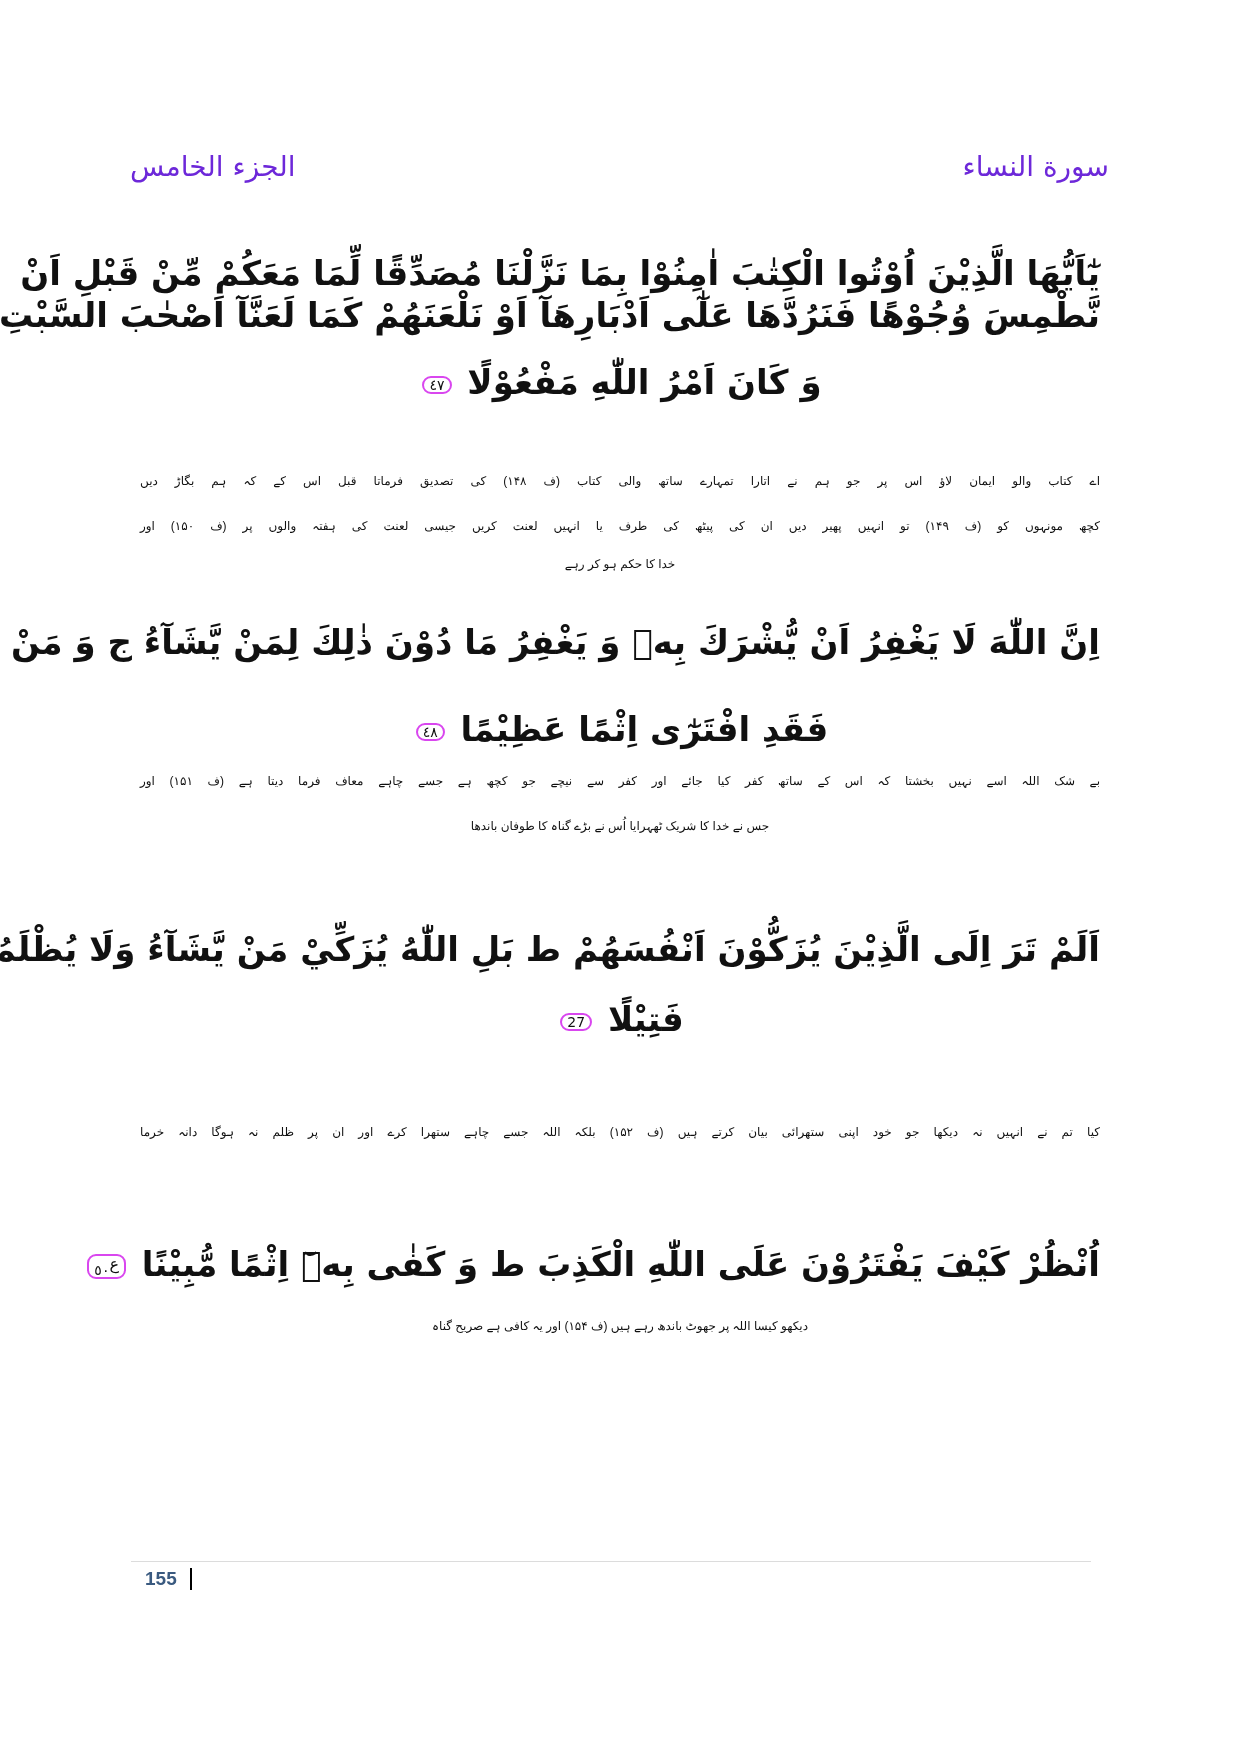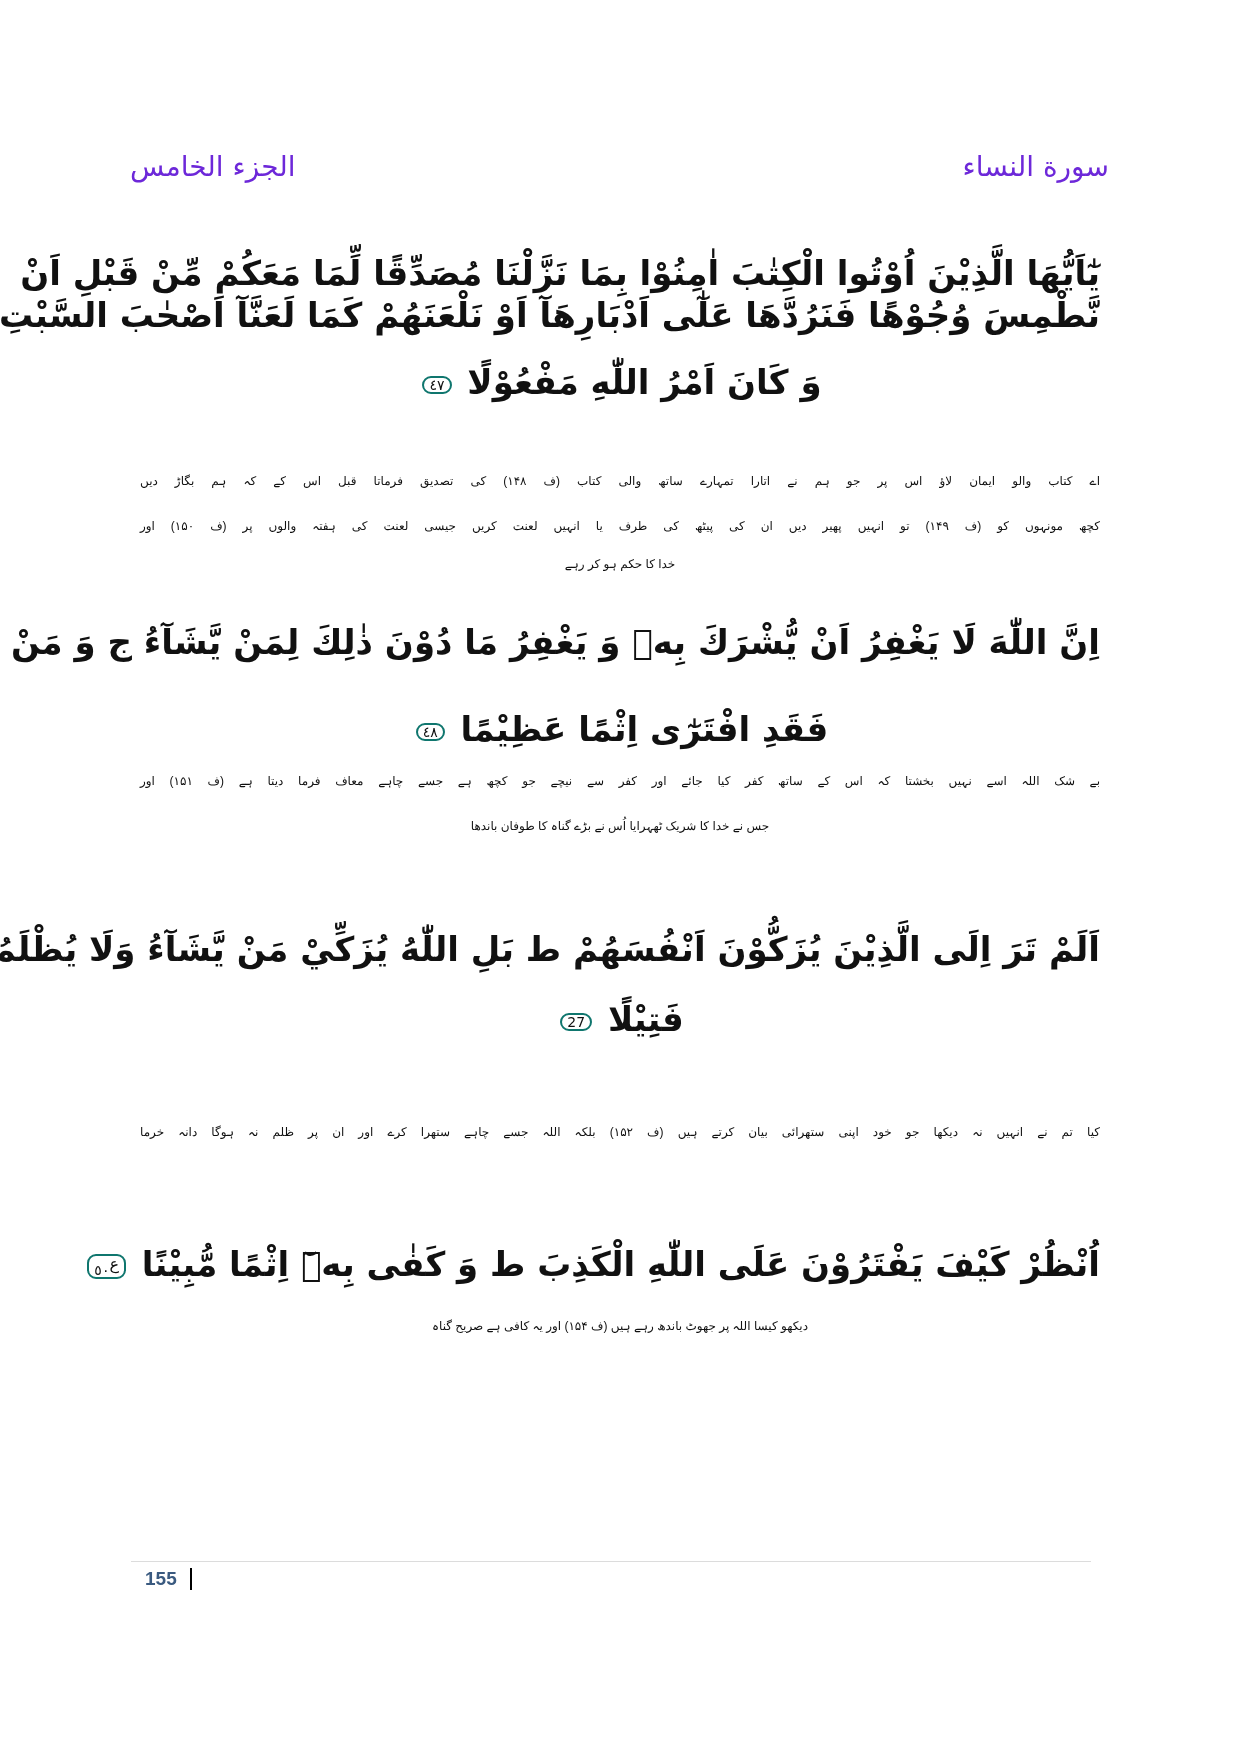--- a/index.html
+++ b/index.html
@@ -5,21 +5,21 @@
   html, body { margin: 0; padding: 0; background: #ffffff; }
   body { width: 1239px; height: 1754px; position: relative; overflow: hidden; }
   .page { position: absolute; left: 0; top: 0; width: 1239px; height: 1754px; background: #fff; }
   .hdr { position: absolute; top: 150px; font-family: "DejaVu Sans", sans-serif; font-size: 28px; color: #6d28d9; }
   .hdr-left { left: 130px; }
   .hdr-right { right: 130px; }
   .ar, .ur { position: absolute; left: 140px; width: 960px; direction: rtl; text-align: justify; text-align-last: justify; color: #111; }
   .ar { font-family: "DejaVu Sans", sans-serif; font-size: 34px; font-weight: bold; line-height: 1.0; white-space: nowrap; }
   .ur { font-family: Liberation Sans, sans-serif; font-size: 12px; line-height: 1.0; white-space: nowrap; }
   .center { text-align: center !important; text-align-last: center !important; }
-  .ayah-marker { display: inline-block; font-size: 14px; border: 2px solid #0f766e; border-radius: 9px; padding: 0 5px; margin: 0 4px; vertical-align: middle; font-weight: normal; background: #fff; }
+  .ayah-marker { display: inline-block; font-size: 14px; border: 2px solid #d946ef; border-radius: 9px; padding: 0 5px; margin: 0 4px; vertical-align: middle; font-weight: normal; background: #fff; }
   .waqf { font-size: 16px; vertical-align: super; font-weight: normal; }
   .footer-rule { position: absolute; left: 131px; width: 960px; top: 1561px; height: 1px; background: #dcdcdc; }
   .page-num { position: absolute; left: 145px; top: 1568px; font-family: "Liberation Sans", sans-serif; font-size: 19px; font-weight: bold; color: #3a5a80; }
   .page-bar { position: absolute; left: 190px; top: 1568px; width: 2px; height: 22px; background: #000; }
 </style>
 </head>
 <body>
 
 <div class="page">
   <div class="hdr hdr-left">الجزء الخامس</div>

